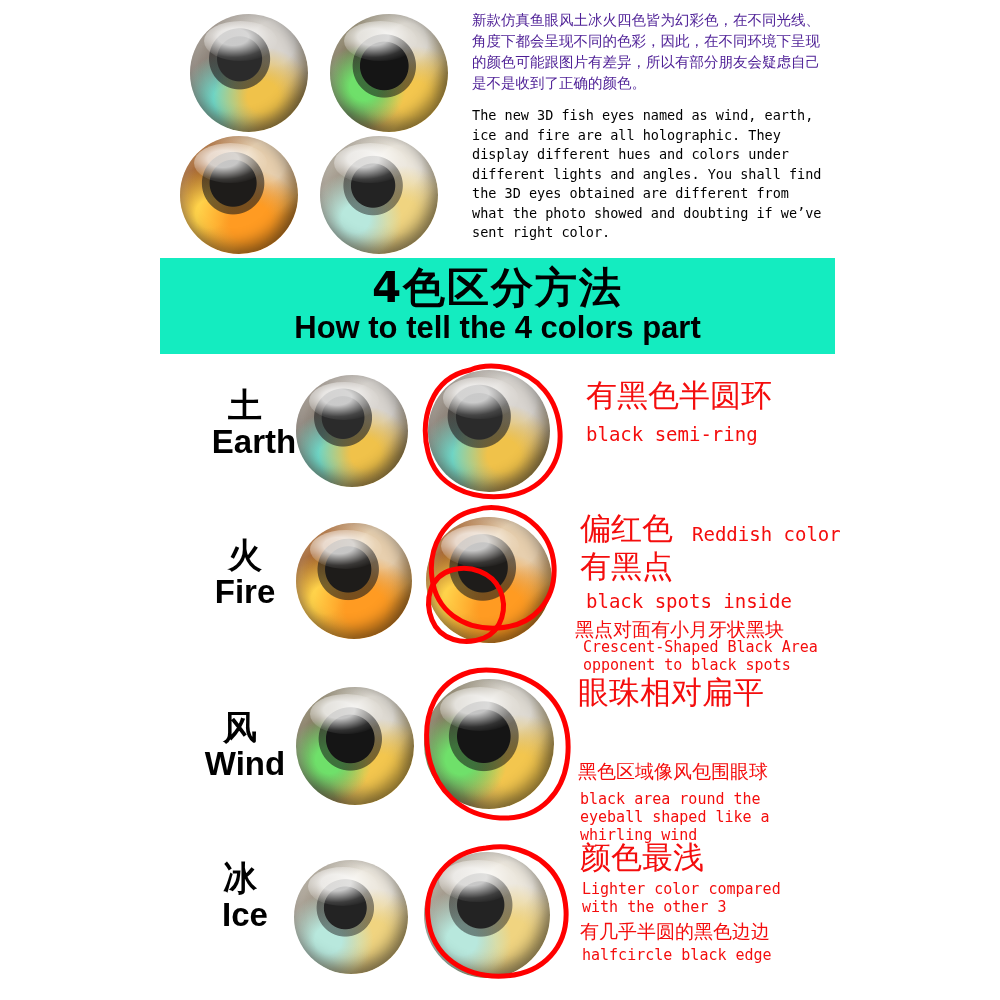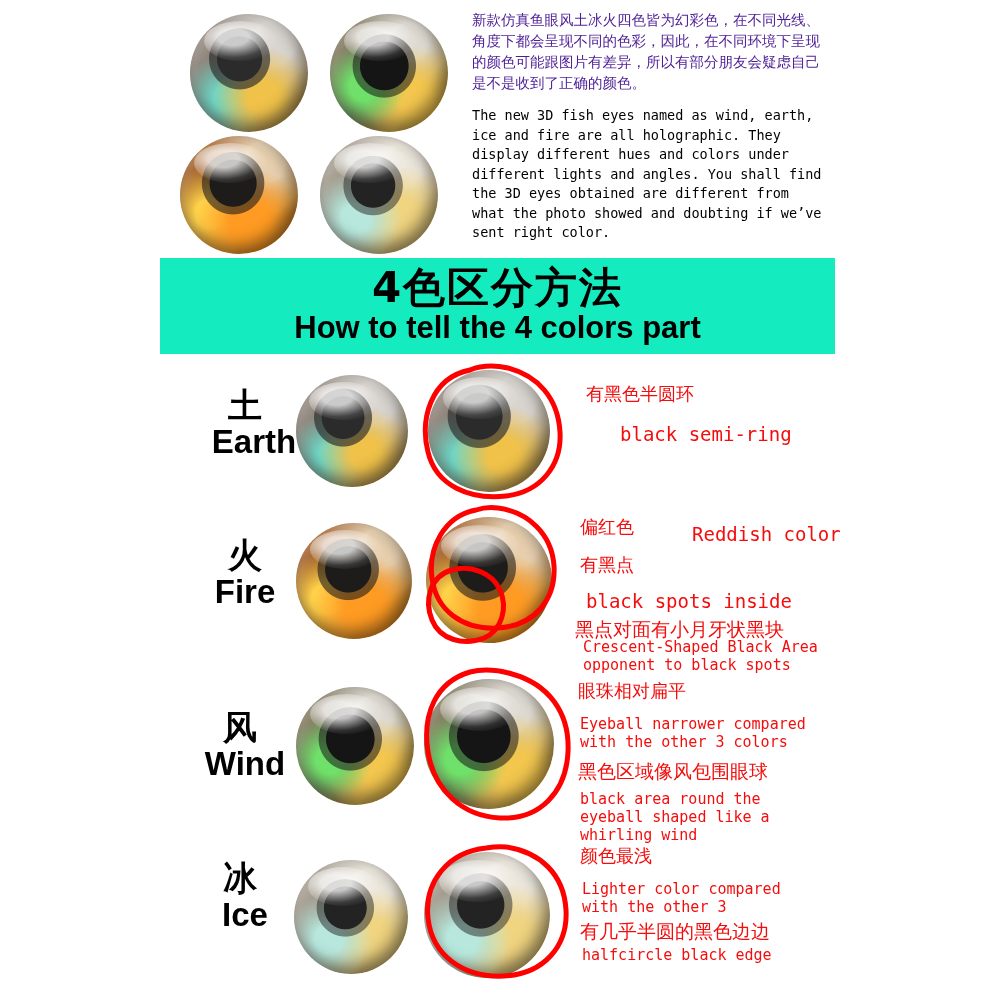--- a/index.html
+++ b/index.html
@@ -61,21 +61,21 @@
              font-family:"DejaVu Sans",sans-serif;font-weight:bold;font-size:42px;letter-spacing:2px;color:#000;}
   .banner-en{position:absolute;left:0;top:52px;width:675px;text-align:center;
              font-family:"Liberation Sans",sans-serif;font-weight:bold;font-size:31px;color:#000;}
 
   
   .row{position:absolute;left:0;width:1000px;}
   .label-cn{position:absolute;font-family:"DejaVu Sans",sans-serif;font-weight:bold;font-size:34px;color:#000;text-align:center;}
   .label-en{position:absolute;font-family:"Liberation Sans",sans-serif;font-weight:bold;font-size:33px;color:#000;text-align:center;}
 
   .note{position:absolute;color:#f40d0d;}
-  .note-cn{font-family:Liberation Mono, monospace;font-size:18px;line-height:31px;}
+  .note-cn{font-family:Liberation Serif, serif;font-size:31px;line-height:31px;}
   .note-cn-sm{font-family:"DejaVu Sans",sans-serif;font-size:19px;line-height:23px;}
   .note-en{font-family:"DejaVu Sans Mono","Liberation Mono",monospace;font-size:19px;line-height:22px;}
   .note-en-sm{font-family:"DejaVu Sans Mono","Liberation Mono",monospace;font-size:15px;line-height:18px;}
 
   svg.annot{position:absolute;left:0;top:0;width:1000px;height:1000px;pointer-events:none;}
 </style>
 </head>
 <body>
 
 <div id="top">
@@ -117,21 +117,21 @@
   <div class="eye eye-earth" style="left:296px;top:10px;width:112px;height:112px;">
       <div class="shadowring"></div>
       <div class="gloss"></div>
     </div>
   <div class="eye eye-earth" style="left:428px;top:5px;width:122px;height:122px;">
       <div class="shadowring"></div>
       <div class="gloss"></div>
     </div>
 
   <div class="note note-cn" style="left:586px;top:15px;">有黑色半圆环</div>
-  <div class="note note-en" style="left:620px;top:58px;">black semi-ring</div>
+  <div class="note note-en" style="left:586px;top:58px;">black semi-ring</div>
 </div>
 
 <div class="row" style="top:505px;height:160px;">
   <div class="label-cn" style="left:185px;top:28px;width:120px;">火</div>
   <div class="label-en" style="left:160px;top:68px;width:170px;">Fire</div>
 
   <div class="eye eye-fire" style="left:296px;top:18px;width:116px;height:116px;">
       <div class="shadowring"></div>
       <div class="gloss"></div>
     </div>
@@ -155,21 +155,20 @@
   <div class="eye eye-wind" style="left:296px;top:22px;width:118px;height:118px;">
       <div class="shadowring"></div>
       <div class="gloss"></div>
     </div>
   <div class="eye eye-wind" style="left:424px;top:14px;width:130px;height:130px;">
       <div class="shadowring"></div>
       <div class="gloss"></div>
     </div>
 
   <div class="note note-cn" style="left:578px;top:12px;">眼珠相对扁平</div>
-  <div class="note note-en-sm" style="left:580px;top:50px;width:240px;">Eyeball narrower compared with the other 3 colors</div>
   <div class="note note-cn-sm" style="left:578px;top:95px;">黑色区域像风包围眼球</div>
   <div class="note note-en-sm" style="left:580px;top:125px;width:245px;">black area round the eyeball shaped like a whirling wind</div>
 </div>
 
 <div class="row" style="top:838px;height:150px;">
   <div class="label-cn" style="left:180px;top:18px;width:120px;">冰</div>
   <div class="label-en" style="left:170px;top:58px;width:150px;">Ice</div>
 
   <div class="eye eye-ice" style="left:294px;top:22px;width:114px;height:114px;">
       <div class="shadowring"></div>

